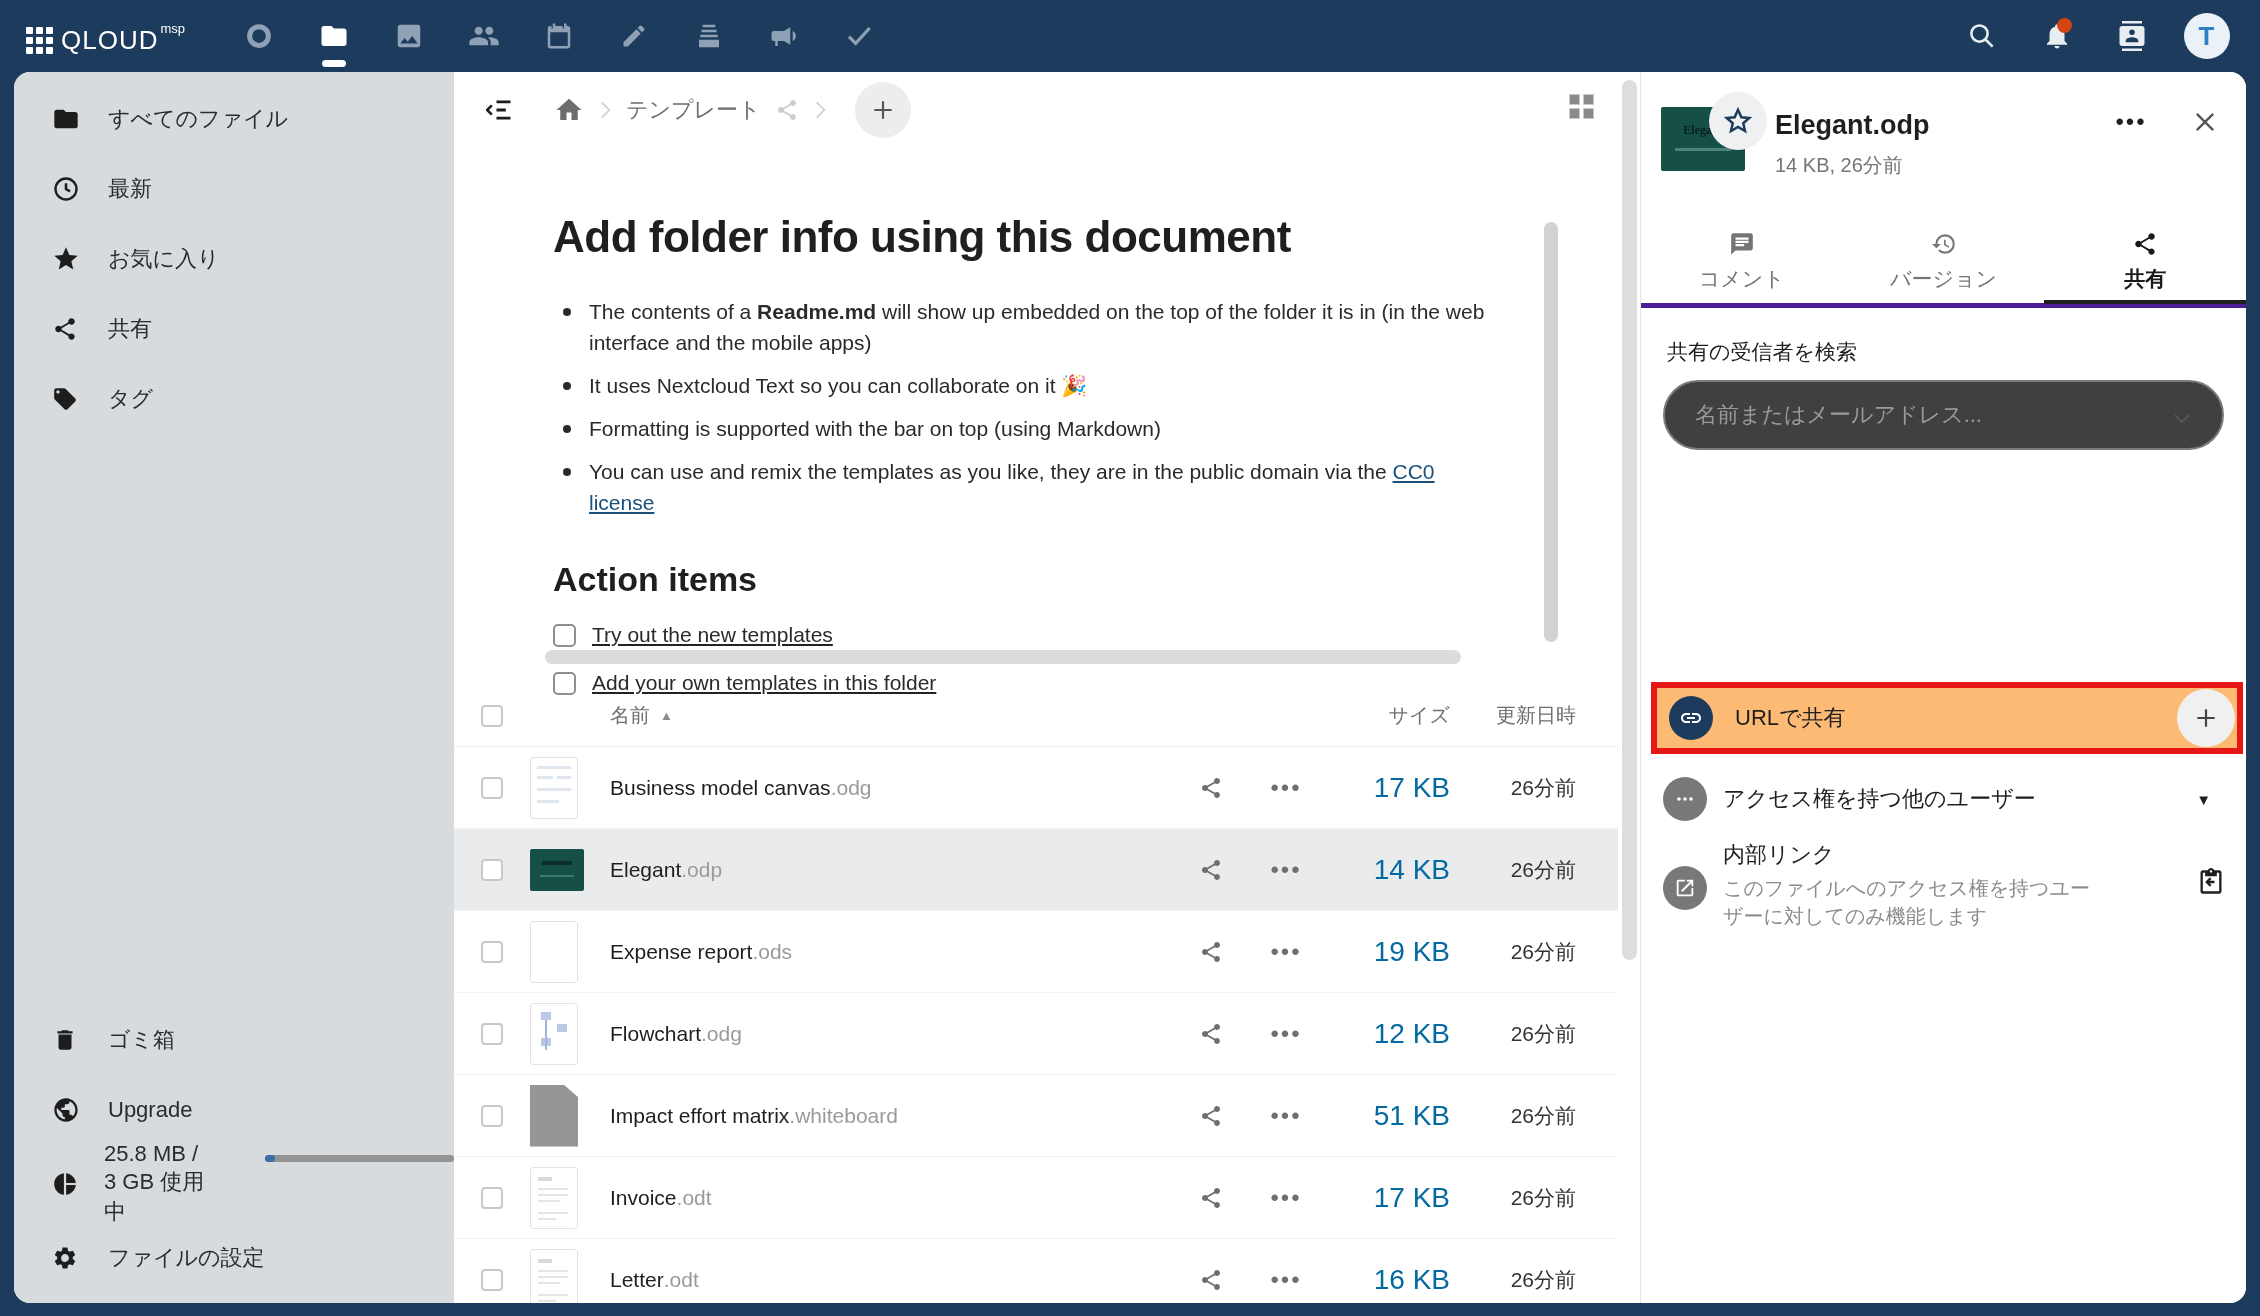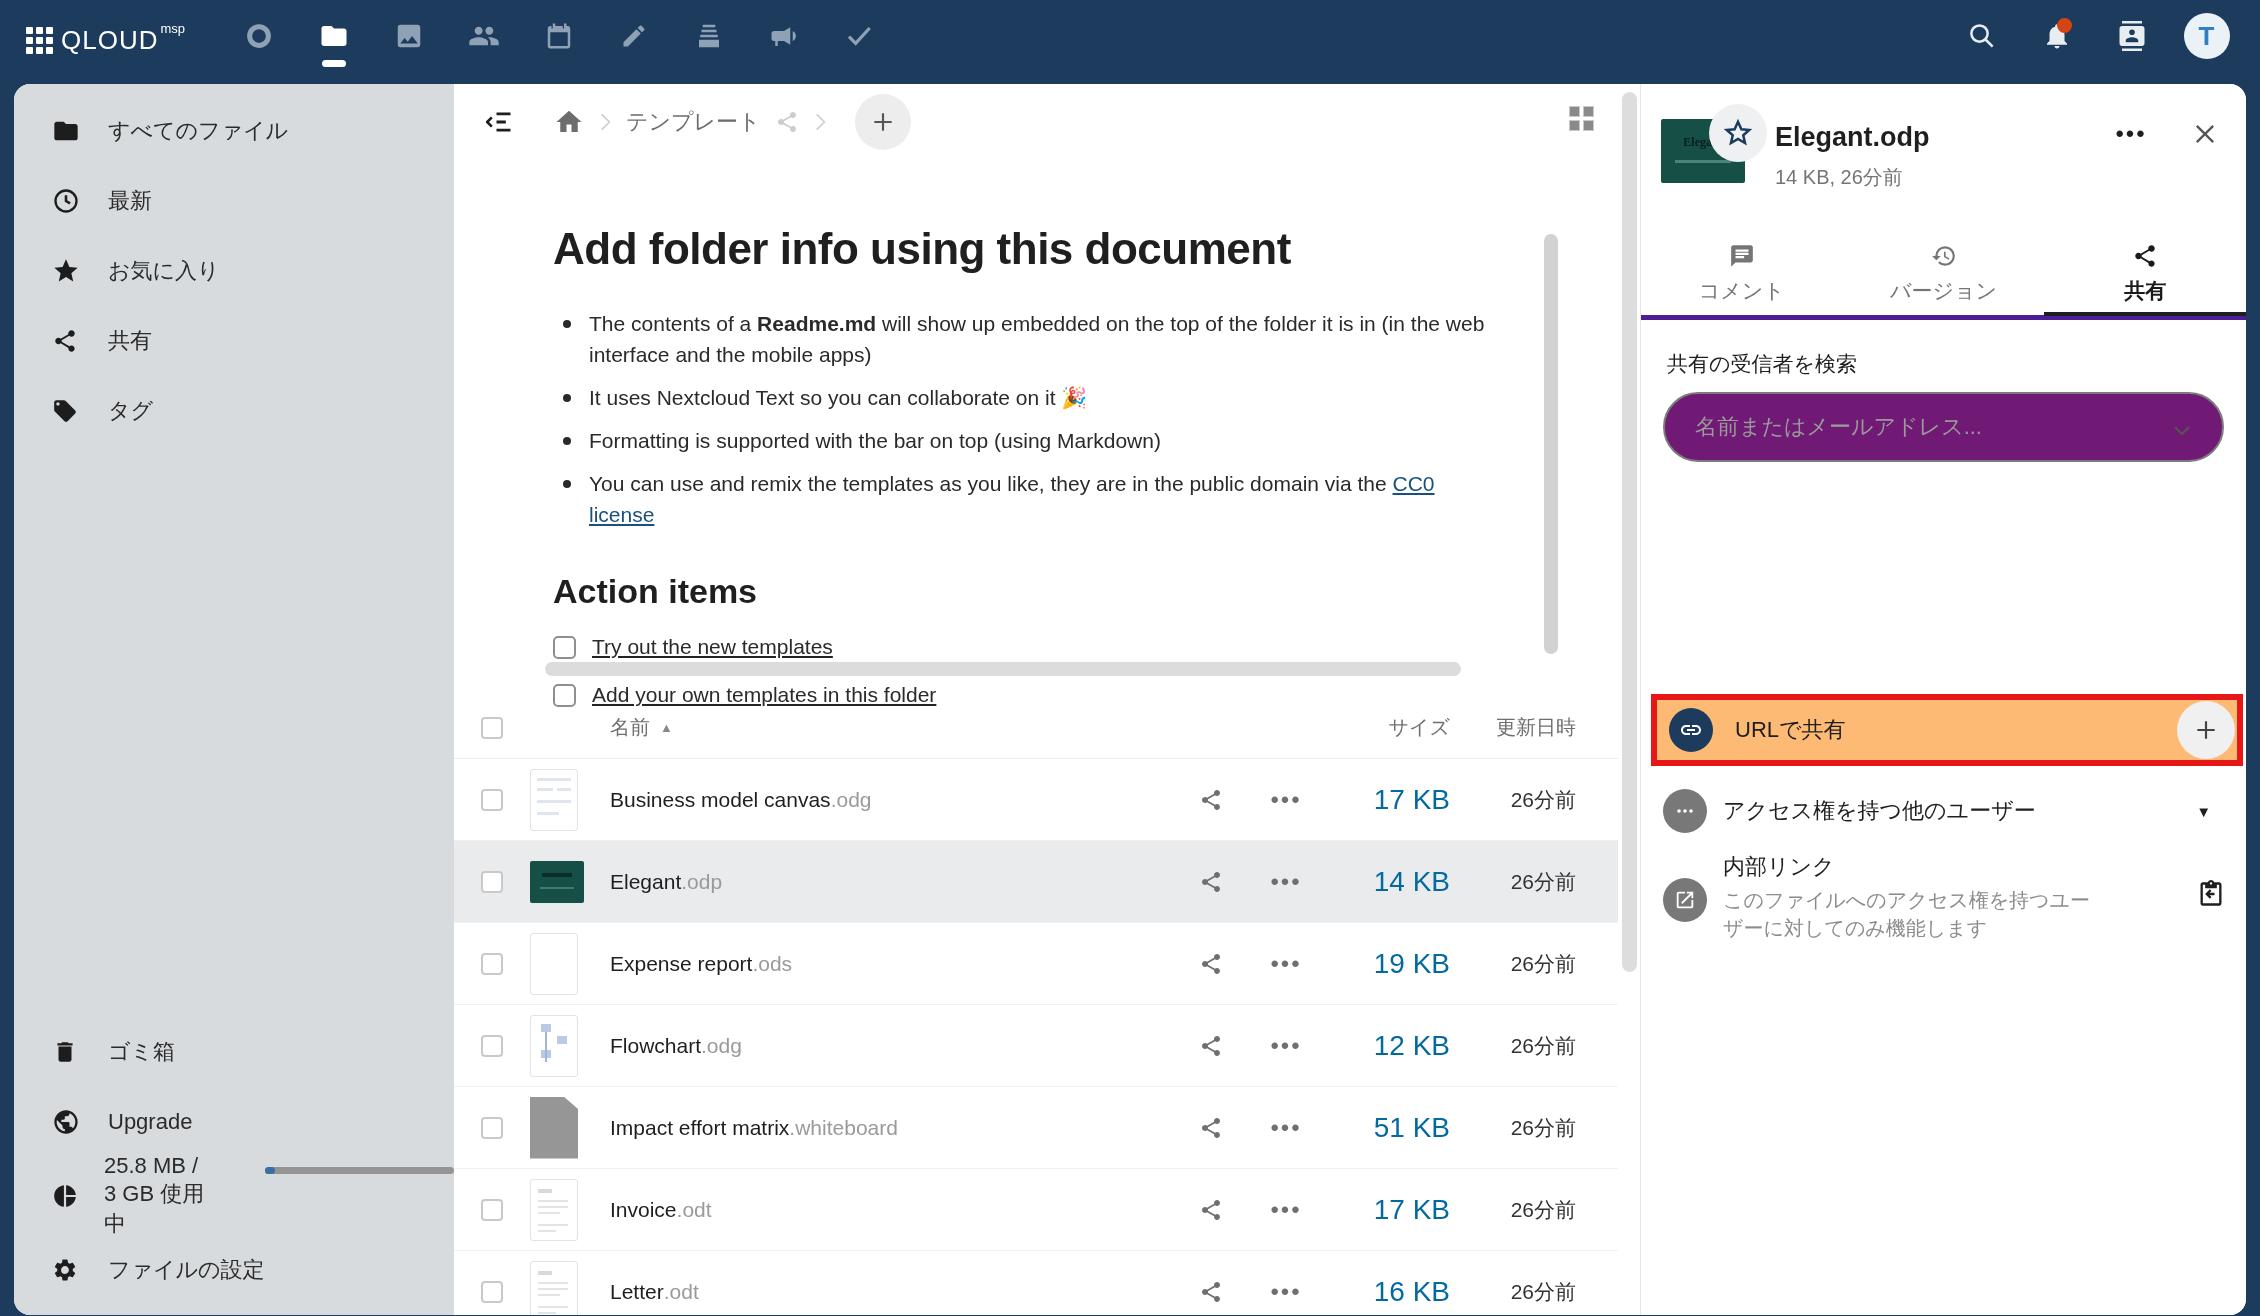--- a/index.html
+++ b/index.html
@@ -29,21 +29,21 @@
   .tr-btn { width:75px; height:72px; display:flex; align-items:center; justify-content:center;
     color:#e8edf2; position:relative; cursor:pointer; }
   .bell-dot { position:absolute; top:18px; right:22px; width:15px; height:15px;
     border-radius:50%; background:#d54413; }
   .avatar { width:46px; height:46px; border-radius:50%; background:#eaf2f8;
     display:flex; align-items:center; justify-content:center;
     color:#2f7fc3; font-size:26px; font-weight:700; cursor:pointer; }
 
   
   .shell { position:absolute; left:14px; top:72px; width:2232px; height:1231px;
-    border-radius:16px; overflow:hidden; display:flex; background:#fff;margin-top:12px; }
+    border-radius:16px; overflow:hidden; display:flex; background:#fff; }
 
   
   .sidebar { width:440px; background:#d7dbde; display:flex; flex-direction:column;
     padding:12px 0 10px 0; flex-shrink:0; }
   .side-item { height:70px; display:flex; align-items:center; padding-left:38px;
     cursor:pointer; color:#1d1d1d; }
   .side-item .s-icon { width:30px; margin-right:26px; color:#1d1d1d; }
   .side-item .s-label { font-size:22px; color:#2b2b2b; }
   .side-spacer { flex:1; }
   .quota-block { padding-left:38px; height:78px; display:flex; flex-direction:row; justify-content:center; }
@@ -163,21 +163,21 @@
   .tab { width:202px; display:flex; flex-direction:column; align-items:center;
     justify-content:center; gap:8px; color:#757575; cursor:pointer; position:relative; }
   .tab .tab-label { font-size:21px; }
   .tab.active { color:#1a1a1a; }
   .tab.active .tab-label { font-weight:700; }
   .tab.active::after { content:""; position:absolute; left:0; right:0; bottom:-1px; height:4px; background:#1f1f1f; }
 
   .share-area { position:absolute; left:0; top:236px; width:100%; }
   .search-label { margin:30px 0 0 26px; font-size:21px; color:#1f1f1f; }
   .recipient-input { position:relative; margin:14px 22px 0 22px; height:70px;
-    border:2px solid #7c7c7c; border-radius:35px; background:#701a75; display:flex; align-items:center; cursor:text; }
+    border:2px solid #7c7c7c; border-radius:35px; background:#404040; display:flex; align-items:center; cursor:text; }
   .recipient-input .ph { margin-left:30px; font-size:22px; color:#9a9a9a; }
   .recipient-input .chev { position:absolute; right:28px; top:24px; color:#555; }
 
   .redbox { position:absolute; left:10px; top:374px; width:592px; height:72px;
     border:6px solid #e81717; background:#fdba74; display:flex; align-items:center; }
   .linkshare-circle { width:44px; height:44px; border-radius:50%; background:#1d3c5d;
     display:flex; align-items:center; justify-content:center; color:#fff; margin-left:12px; flex-shrink:0; }
   .linkshare-label { font-size:22px; color:#1f1f1f; margin-left:22px; }
   .plus-circle { margin-left:auto; width:58px; height:58px; border-radius:50%; background:#f0f0f0;
     display:flex; align-items:center; justify-content:center; color:#444; cursor:pointer; margin-right:2px; }

